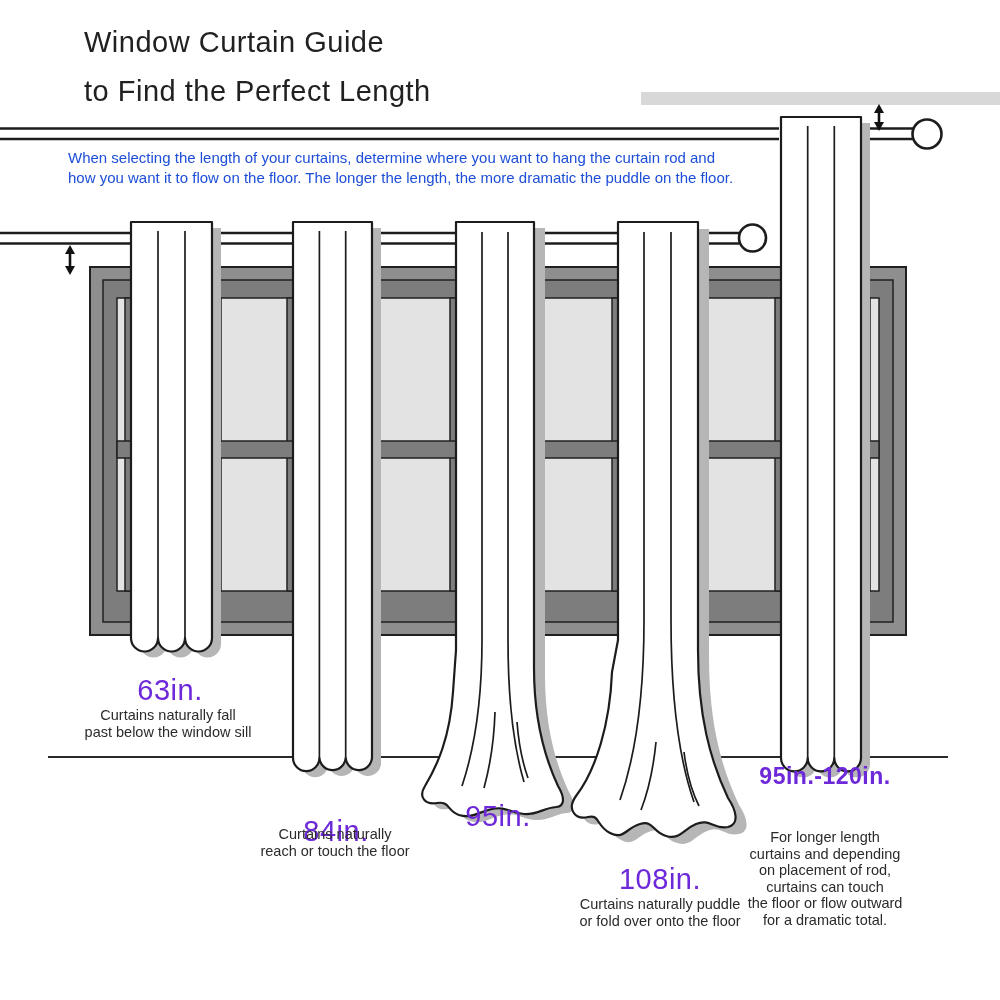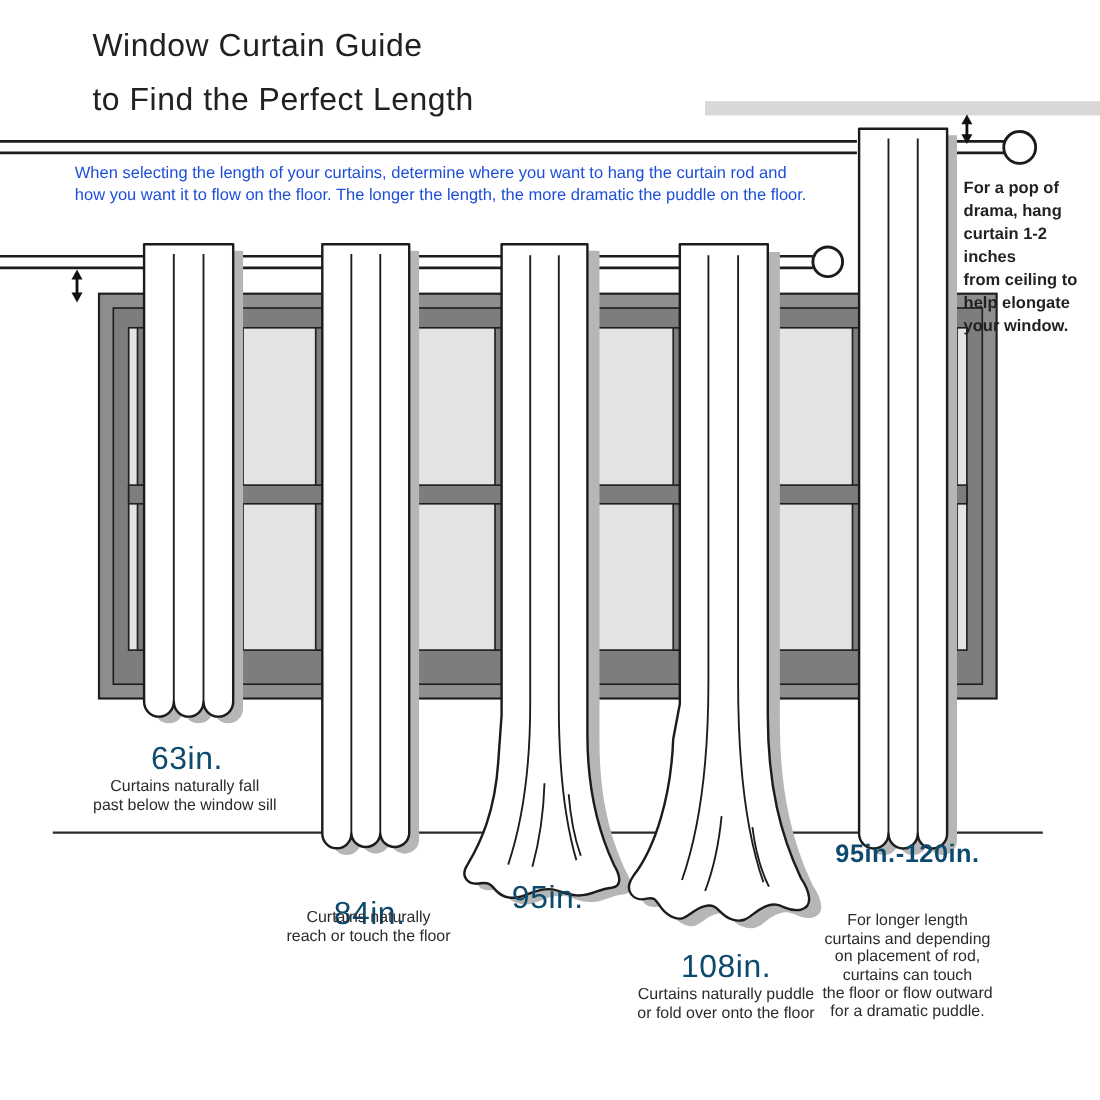--- a/index.html
+++ b/index.html
@@ -6,21 +6,21 @@
   .stage{position:relative;width:1000px;height:1000px;background:#fff;overflow:hidden;
          font-family:"Liberation Sans",sans-serif;color:#272324;}
   .stage svg{position:absolute;left:0;top:0;}
   .pre{white-space:pre-line;margin:0;}
   .abs{position:absolute;}
   .title{left:68px;top:18px;font-size:29px;line-height:49px;font-weight:400;
          letter-spacing:.5px;color:#232021;margin-left:16px;}
   .intro{left:68px;top:148px;font-size:15px;line-height:20px;color:#1d4ed8;width:680px;}
   .rod-note{left:68px;top:187px;font-size:15px;line-height:20px;font-weight:bold;color:#231f20;}
   .ceiling-note{left:876px;top:160px;font-size:15px;line-height:21px;font-weight:bold;color:#231f20;}
-  .len-label{position:absolute;transform:translateX(-50%);font-size:29px;color:#0c4a6e;
+  .len-label{position:absolute;transform:translateX(-50%);font-size:29px;color:#6d28d9;
              letter-spacing:.5px;text-align:center;}
   .len-cap{position:absolute;transform:translateX(-50%);font-size:14.5px;line-height:16.5px;
            color:#2d2a2b;text-align:center;white-space:pre-line;}
   .lab1{left:170px;top:674px;} .cap1{left:168px;top:707px;}
   .lab2{left:336px;top:815px;} .cap2{left:335px;top:826px;}
   .lab3{left:498px;top:800px;} .cap3{left:497px;top:862px;}
   .lab4{left:660px;top:863px;} .cap4{left:660px;top:896px;}
   .lab5{left:825px;top:763px;font-size:23px;font-weight:bold;} .cap5{left:825px;top:829px;}
   .footer{left:48px;top:874px;font-size:20.5px;line-height:25px;font-weight:bold;color:#545256;}
 </style>
@@ -122,38 +122,32 @@
         <line x1="807.7" y1="126" x2="807.7" y2="758"></line>
           <line x1="834.3" y1="126" x2="834.3" y2="758"></line>
       </g>
     </g>
   </svg>
 
   <h1 class="abs title pre">Window Curtain Guide
 to Find the Perfect Length</h1>
   <p class="abs intro pre">When selecting the length of your curtains, determine where you want to hang the curtain rod and
 how you want it to flow on the floor. The longer the length, the more dramatic the puddle on the floor.</p>
-  <p class="abs ceiling-note pre">For a pop of
-drama, hang
-curtain 1-2 inches
-from ceiling to
-help elongate
-your window.</p>
 
   <div class="len-label lab1">63in.</div>
   <div class="len-cap cap1">Curtains naturally fall
 past below the window sill</div>
   <div class="len-label lab2">84in.</div>
   <div class="len-cap cap2">Curtains naturally
 reach or touch the floor</div>
   <div class="len-label lab3">95in.</div>
   <div class="len-label lab4">108in.</div>
   <div class="len-cap cap4">Curtains naturally puddle
 or fold over onto the floor</div>
   <div class="len-label lab5">95in.-120in.</div>
   <div class="len-cap cap5">For longer length
 curtains and depending
 on placement of rod,
 curtains can touch
 the floor or flow outward
-for a dramatic puddle.</div>
+for a dramatic total.</div>
 
 </div>
 
 </body></html>

